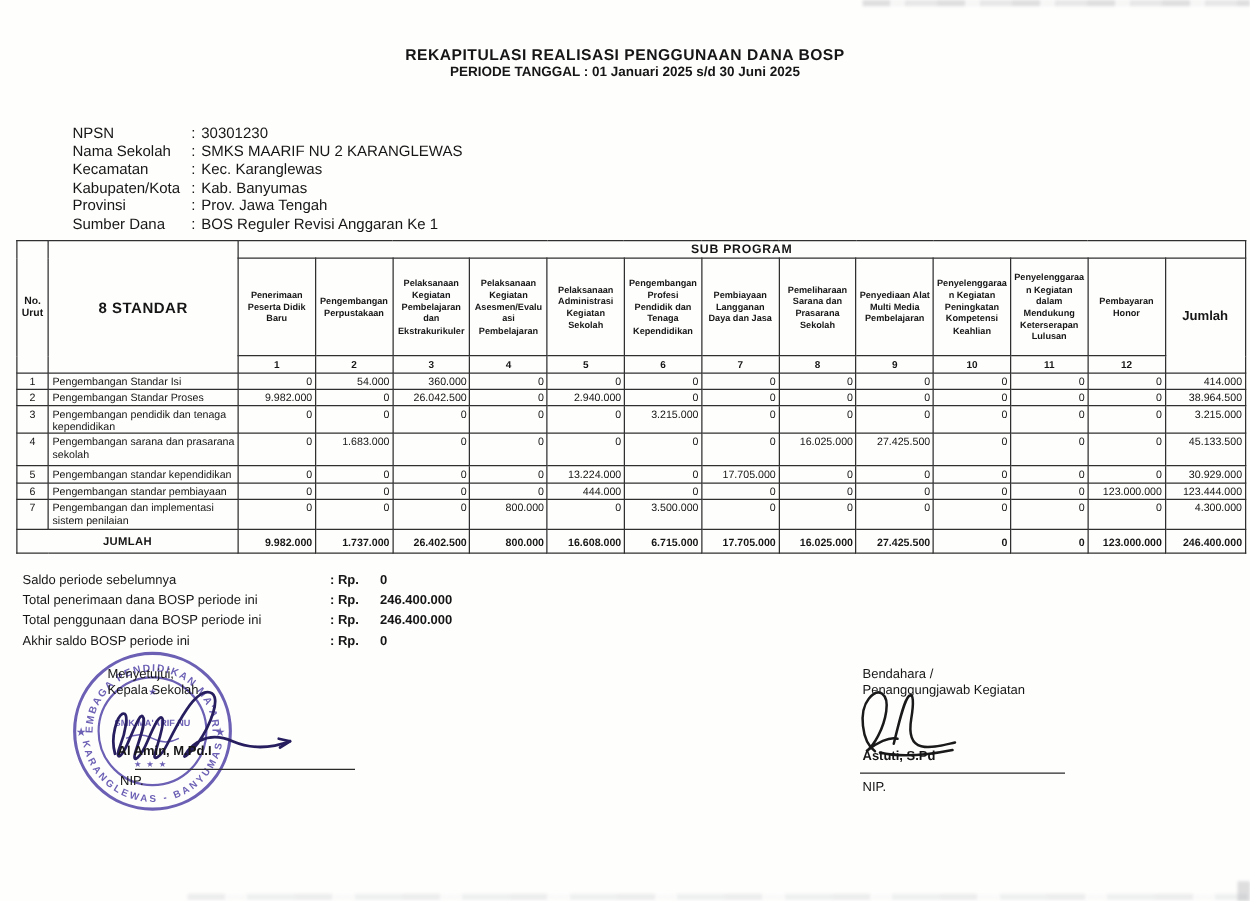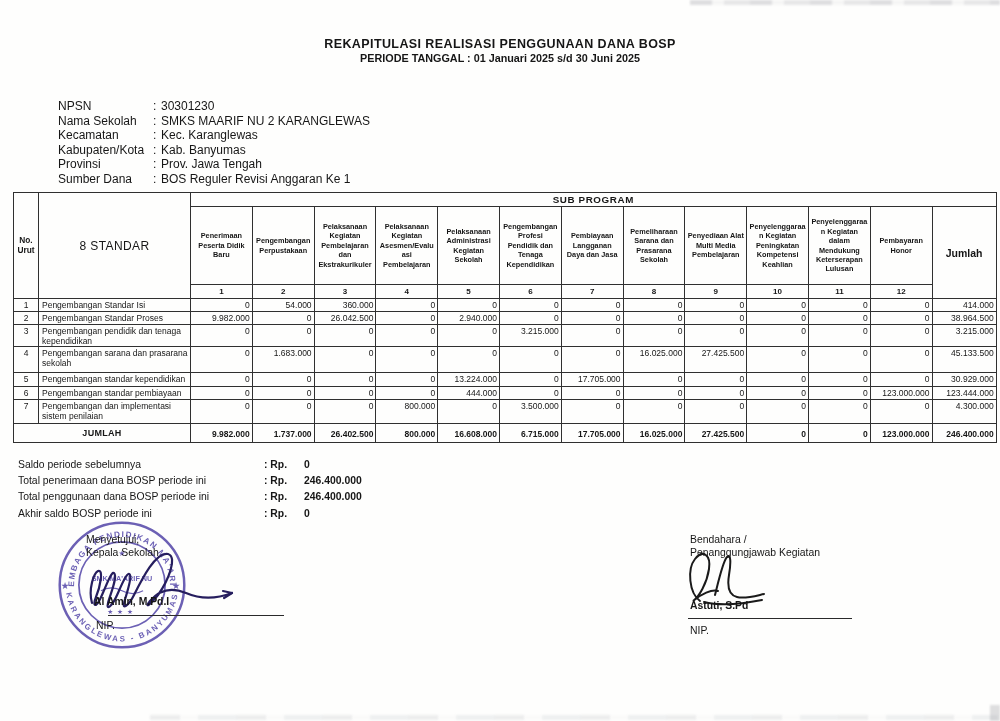--- a/index.html
+++ b/index.html
@@ -20,21 +20,21 @@
   .m-colon{width:8px;flex:none;}
   
   .table-wrap{position:absolute;top:192px;left:13px;}
   table{border-collapse:collapse;table-layout:fixed;width:983px;border:1.5px solid #262626;}
   th,td{border:1px solid #303030;overflow:hidden;}
   .col-no{width:25px}.col-std{width:152px}.col-sub{width:61.8px}.col-jml{width:64px}
   thead tr:nth-child(1){height:14px}
   thead tr:nth-child(2){height:78px}
   thead tr:nth-child(3){height:14px}
   th.no-urut{font-size:8.3px;font-weight:bold;line-height:1.2;padding:0 2px;}
-  th.standar{font-size:12px;font-weight:normal;letter-spacing:.4px;}
+  th.standar{font-size:12px;font-weight:bold;letter-spacing:.4px;}
   th.sub-program{font-size:9.8px;font-weight:bold;letter-spacing:.6px;}
   th.jumlah-th{font-size:10.5px;font-weight:bold;}
   th.colhead{font-size:7.3px;font-weight:bold;line-height:1.3;padding:1px 2px;word-wrap:break-word;}
   th.colnum{font-size:8px;font-weight:bold;text-align:center;}
   #table-body tr:nth-child(1){height:13px}
   #table-body tr:nth-child(2){height:13px}
   #table-body tr:nth-child(3){height:22px}
   #table-body tr:nth-child(4){height:26px}
   #table-body tr:nth-child(5){height:14px}
   #table-body tr:nth-child(6){height:13px}

